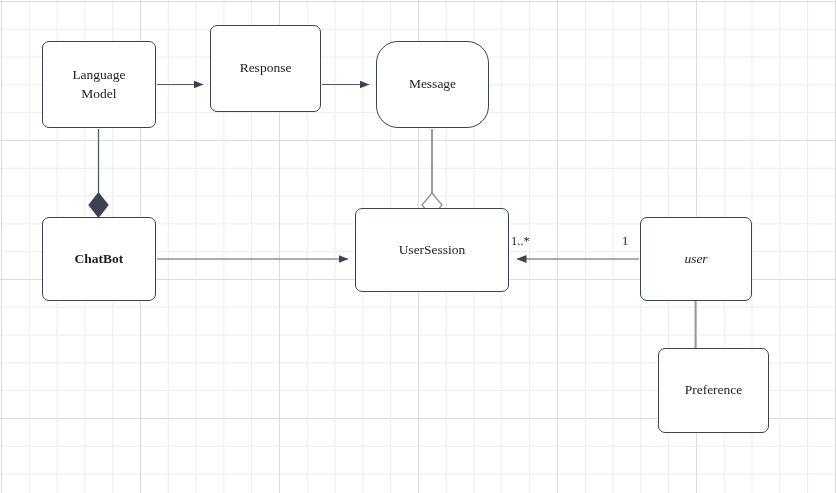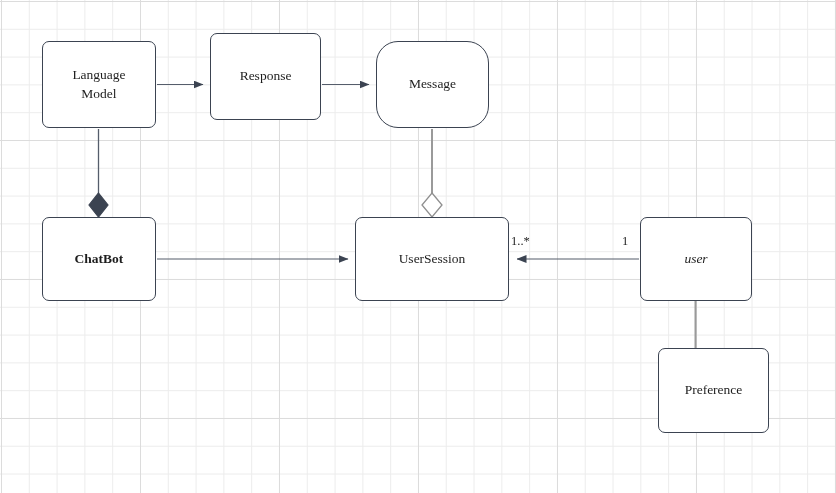--- a/index.html
+++ b/index.html
@@ -111,33 +111,33 @@
     <g>
       <line x1="695.5" y1="301" x2="695.5" y2="349" stroke="#9a9a9a" stroke-width="2"></line>
     </g>
   </svg>
 
   <div class="node" style="left:42px; top:41px; width:114px; height:87px;">
     <span class="node-label">Language
 Model</span>
   </div>
 
-  <div class="node" style="left:210px; top:33px; width:111px; height:87px;">
+  <div class="node" style="left:210px; top:25px; width:111px; height:87px;">
     <span class="node-label">Response</span>
   </div>
 
   <div class="node" style="left:376px; top:41px; width:113px; height:87px;border-radius:22px;">
     <span class="node-label">Message</span>
   </div>
 
   <div class="node" style="left:42px; top:217px; width:114px; height:84px;font-weight:bold;">
     <span class="node-label">ChatBot</span>
   </div>
 
-  <div class="node" style="left:355px; top:217px; width:154px; height:84px;">
+  <div class="node" style="left:355px; top:208px; width:154px; height:84px;">
     <span class="node-label">UserSession</span>
   </div>
 
   <div class="node" style="left:640px; top:217px; width:112px; height:84px;font-style:italic;">
     <span class="node-label">user</span>
   </div>
 
   <div class="node" style="left:658px; top:348px; width:111px; height:85px;">
     <span class="node-label">Preference</span>
   </div>

